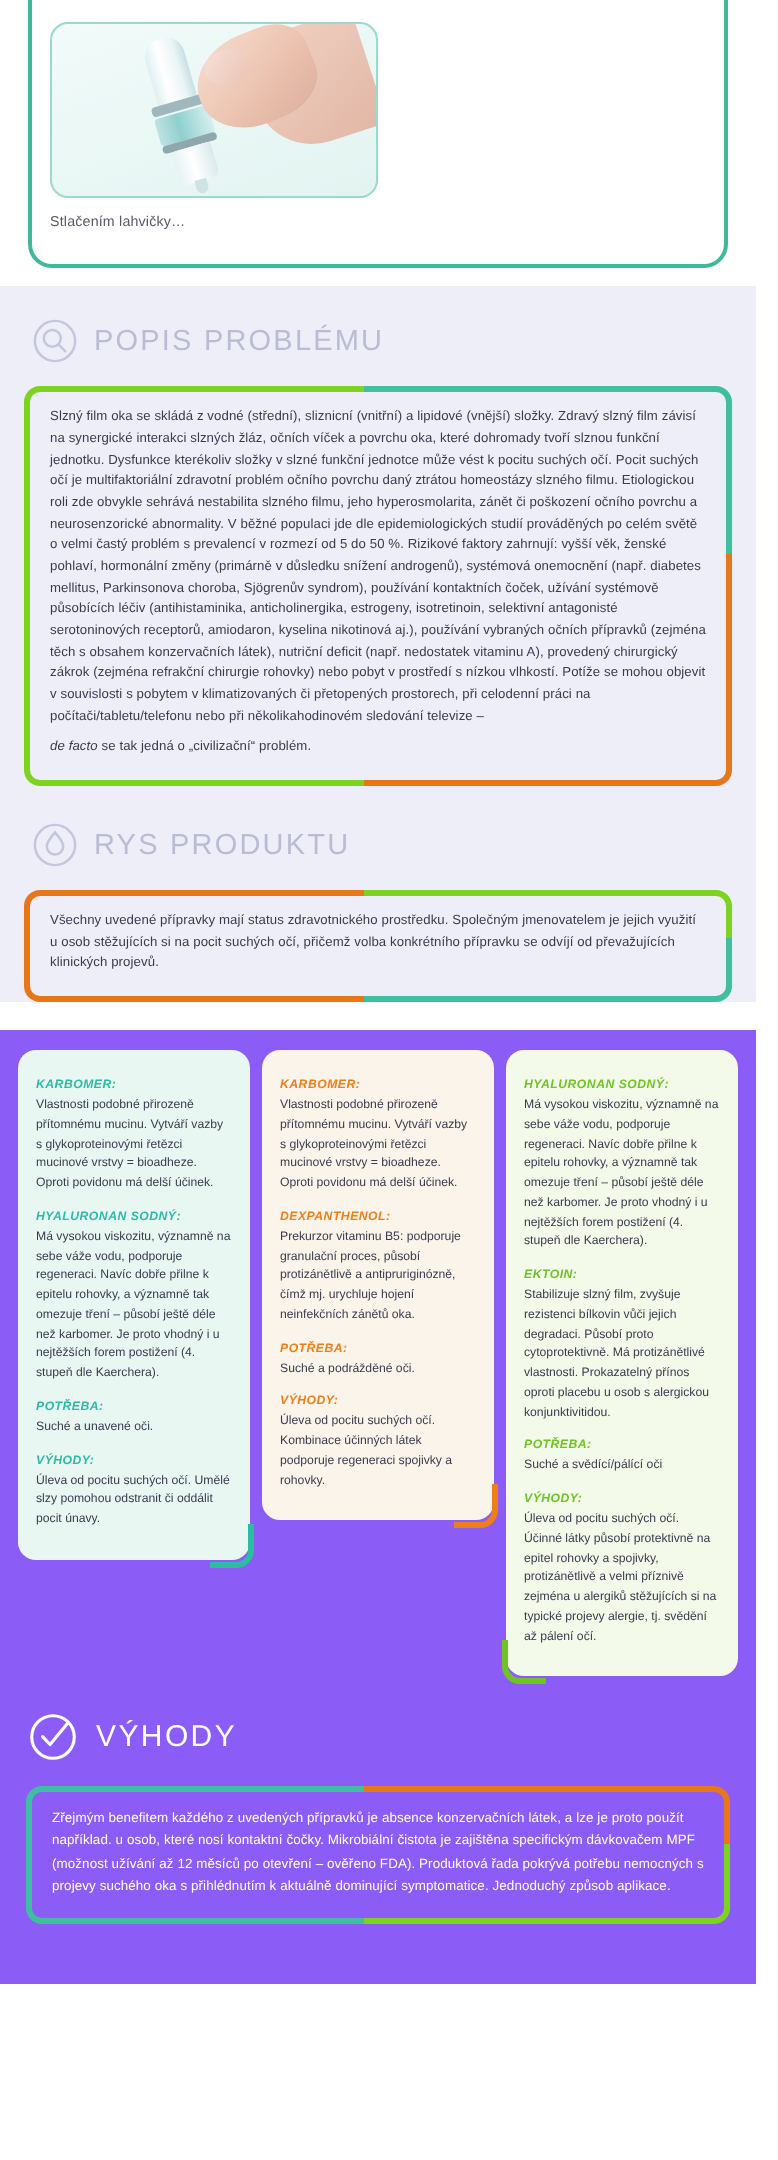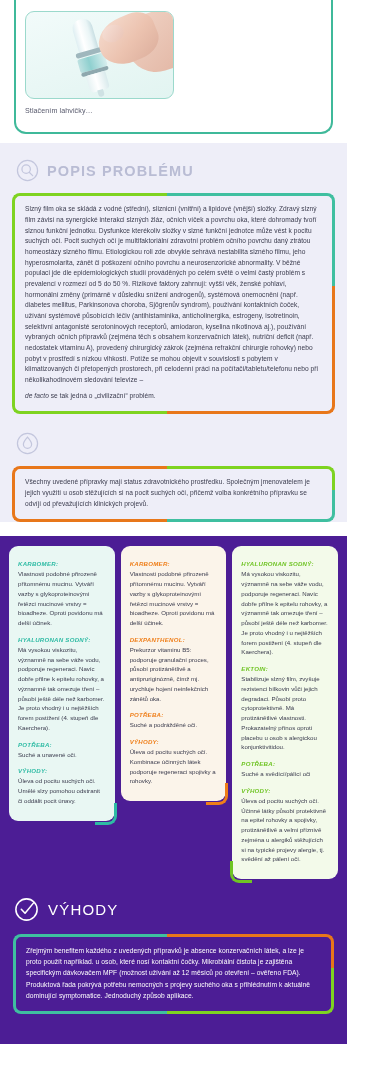--- a/index.html
+++ b/index.html
@@ -3,21 +3,21 @@
 <meta charset="utf-8">
 <style>
   * { box-sizing: border-box; margin:0; padding:0; }
   html,body { background:#ffffff; }
   body {
     width:389px;
     font-family:"Liberation Sans","DejaVu Sans",sans-serif;
     color:#2f3142;
     -webkit-font-smoothing:antialiased;
   }
-  .page { width:347px; position:relative; overflow:hidden; }
+  .page { width:378px; position:relative; overflow:hidden; }
 
   
   .steps-wrap {
     background:#ffffff;
     padding:0 14px 9px 14px;
   }
   .steps-panel {
     border:2px solid #3fb99a;
     border-top:none;
     border-radius:0 0 12px 12px;
@@ -147,21 +147,21 @@
   
   .light { background:#eeeef8; padding:12px 12px 0 12px; }
   .sec-head {
     display:flex; align-items:center; gap:8px;
     padding:4px 0 11px 4px;
   }
   .sec-head .ico { width:23px; height:23px; flex:0 0 23px; }
   .sec-head .ico svg { display:block; }
   .sec-title {
     font-size:14.5px; letter-spacing:1.1px;
-    color:#b9bcd4; font-weight:700;
+    color:#b9bcd4; font-weight:400;
   }
 
   
   .frame { position:relative; padding:11px 13px 13px 13px; margin-bottom:14px; }
   .frame .txt { position:relative; z-index:2; font-size:6.6px; line-height:1.62; color:#3a3b4d; letter-spacing:.05px; }
   .frame .txt p + p { margin-top:5px; }
   .frame i { font-style:italic; }
   .corner { position:absolute; pointer-events:none; z-index:1; }
   
   .c-tl { left:0; top:0; width:52%; height:58%;
@@ -174,21 +174,21 @@
   
   .c-bl { left:0; bottom:0; width:52%; height:58%;
           border-left:3px solid var(--a); border-bottom:3px solid var(--a);
           border-radius:0 0 0 8px; }
   
   .c-br { right:0; bottom:0; width:52%; height:58%;
           border-right:3px solid var(--c); border-bottom:3px solid var(--c);
           border-radius:0 0 8px 0; }
 
   
-  .dark { background:#4c1d95; padding:10px 9px 0 9px; }
+  .dark { background:#8b5cf6; padding:10px 9px 0 9px; }
   .cards { display:flex; gap:6px; align-items:flex-start; }
   .card {
     width:33.33%;
     border-radius:9px;
     padding:14px 9px 15px 9px;
     position:relative;
   }
   .card.c1 { background:#e9f7f3; }
   .card.c2 { background:#fbf4ea; }
   .card.c3 { background:#f3faea; }
@@ -271,20 +271,21 @@
       </div>
     </div>
 
     <div class="sec-head">
       <span class="ico">
         <svg viewBox="0 0 24 24" width="23" height="23" fill="none" stroke="#c3c6dd" stroke-width="1.3">
           <circle cx="12" cy="12" r="10.5"></circle>
           <path d="M12 5.4c2.7 3.1 4.3 5.2 4.3 7.3a4.3 4.3 0 0 1-8.6 0c0-2.1 1.6-4.2 4.3-7.3z"></path>
         </svg>
       </span>
+      <span class="sec-title">RYS PRODUKTU</span>
     </div>
 
     <div class="frame" style="--a:#e8771a;--b:#7ed321;--c:#3fbfa0">
       <span class="corner c-tl"></span>
       <span class="corner c-tr"></span>
       <span class="corner c-bl"></span>
       <span class="corner c-br"></span>
       <div class="txt">
         <p>Všechny uvedené přípravky mají status zdravotnického prostředku. Společným jmenovatelem je jejich využití u osob stěžujících si na pocit suchých očí, přičemž volba konkrétního přípravku se odvíjí od převažujících klinických projevů.</p>
       </div>

